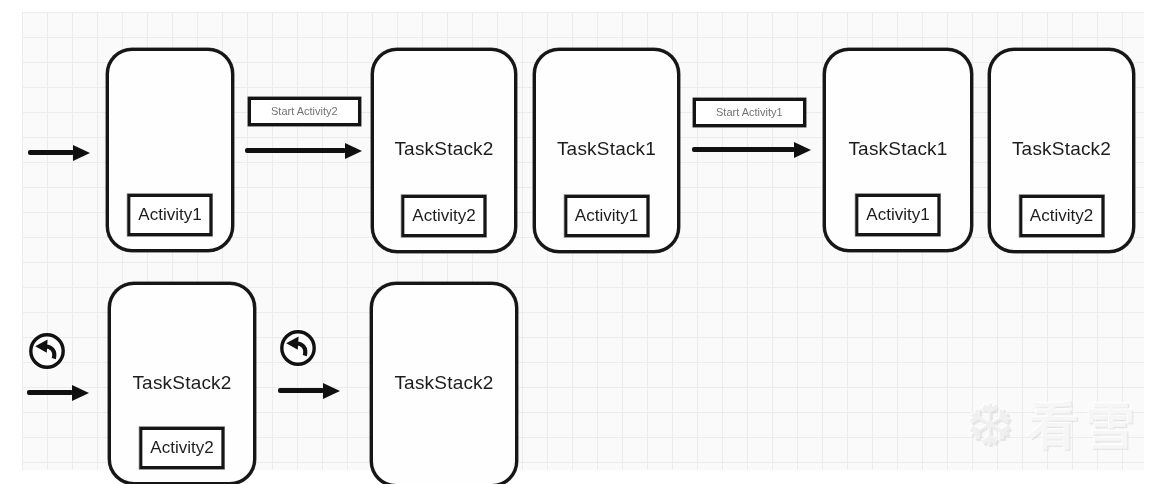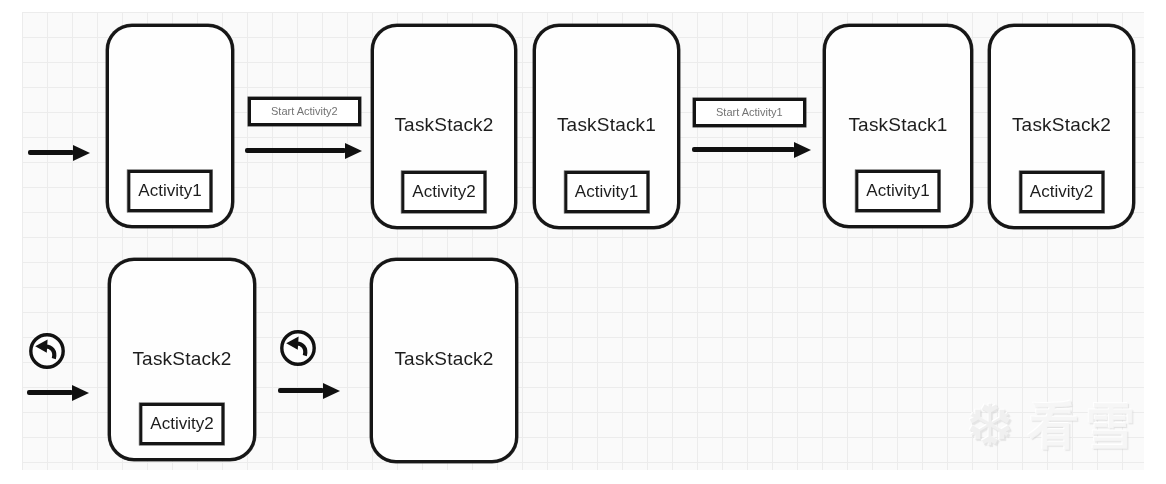--- a/index.html
+++ b/index.html
@@ -11,21 +11,21 @@
   .canvas {
     position:absolute; left:22px; top:12px; width:1122px; height:458px;
     background-color:#fafafa;
     background-image:
       linear-gradient(to right, #ececec 1px, transparent 1px),
       linear-gradient(to bottom, #ececec 1px, transparent 1px);
     background-size:25px 25px;
   }
   .stack {
     position:absolute; background:#fefefe; border:3px solid #161616;
-    border-radius:26px; box-shadow:0 0 0 0.5px #3a3a3a;
+    border-radius:26px; box-shadow:0 0 0 0.5px #3a3a3a;margin-top:24px;
   }
   .stack-title {
     position:absolute; top:87px; left:0; width:100%; text-align:center;
     font-size:19px; line-height:22px; color:#1d1d1d; letter-spacing:0.2px;
   }
   .activity-box {
     position:absolute; bottom:13px; left:50%; transform:translateX(-50%);
     border:3px solid #161616; background:#ffffff; white-space:nowrap;
     font-size:17px; line-height:20px; padding:8px 8px; color:#1d1d1d;
     box-shadow:0 0 0 0.5px #3a3a3a;

